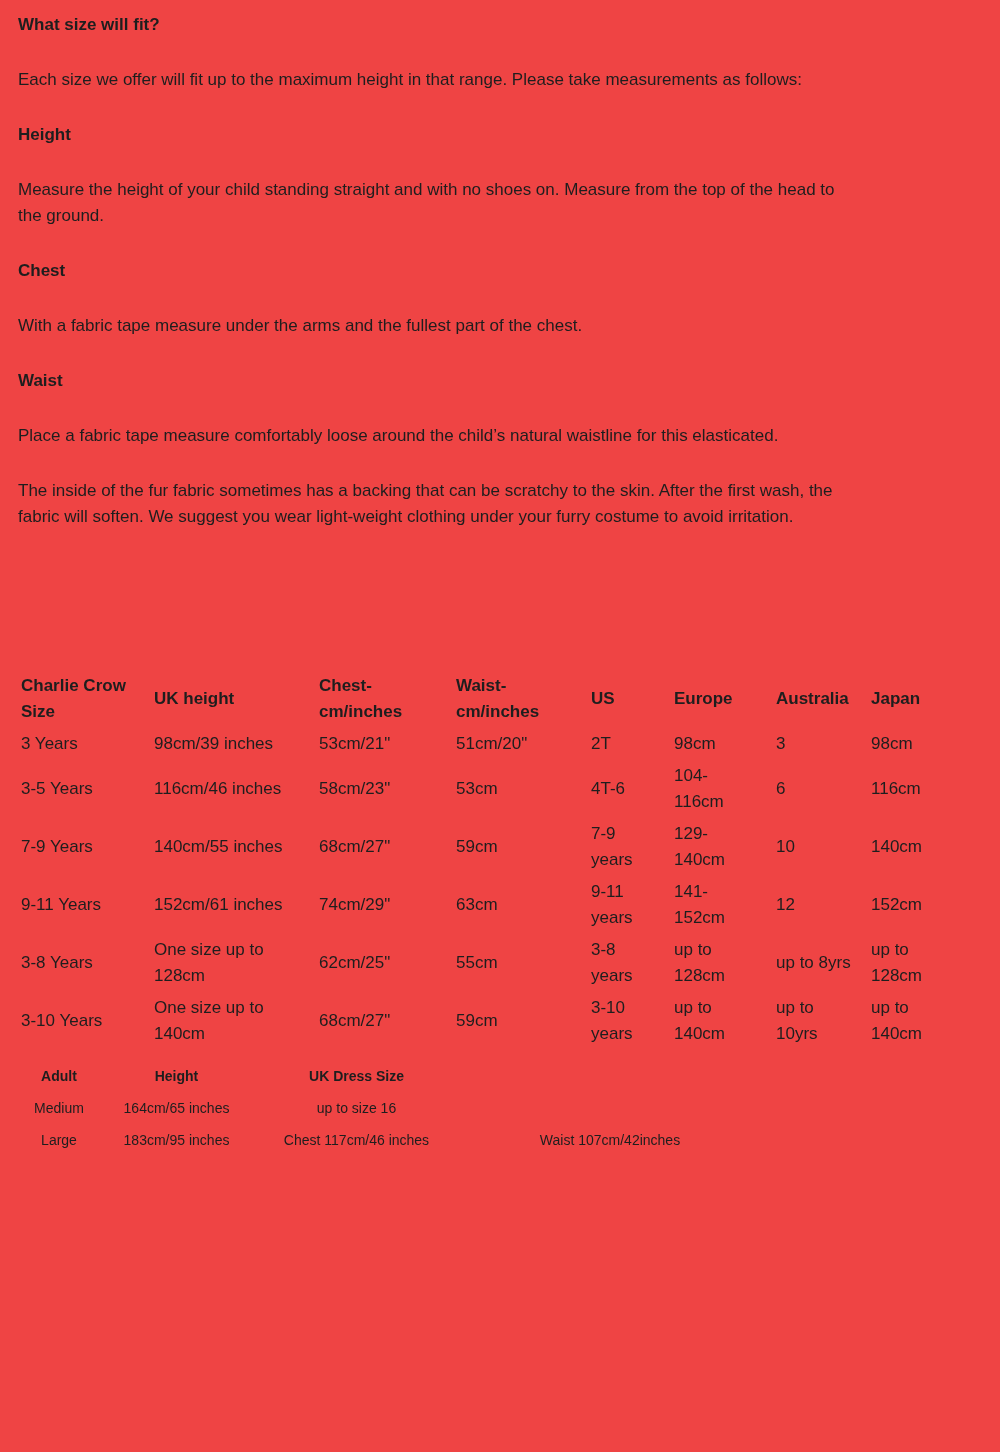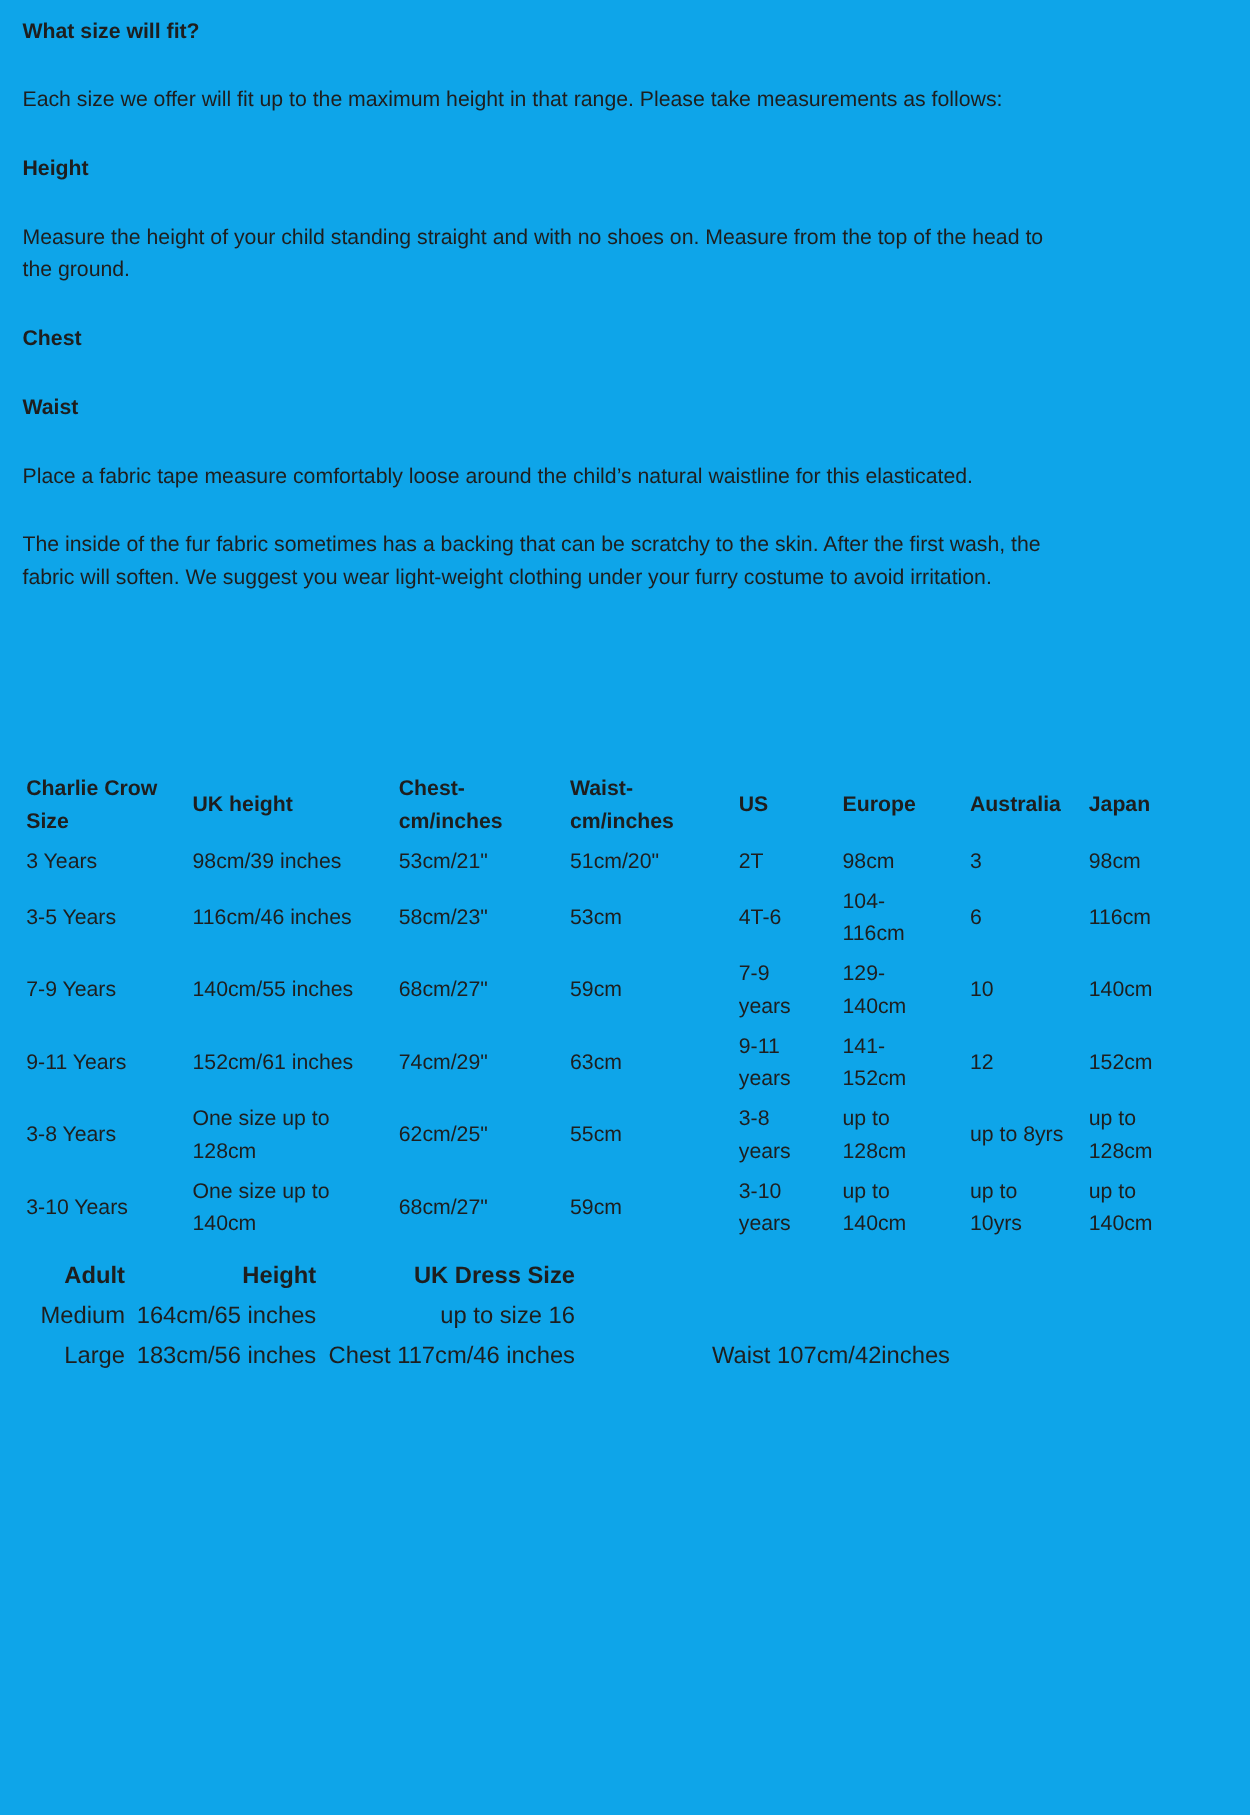--- a/index.html
+++ b/index.html
@@ -10,21 +10,21 @@
     overflow: hidden;
     font-family: "Liberation Sans", "DejaVu Sans", sans-serif;
     font-size: 17px;
     line-height: 26px;
     color: #1e1e1e;
   }
   .page {
     width: 1000px;
     height: 1452px;
     padding: 12px 36px 0 18px;
-    background: #0ea5e9;
+    background: #ef4444;
   }
   .blk { margin: 0 0 29px 0; white-space: pre-line; }
   .heading { font-weight: bold; font-size: 17px; line-height: 26px; margin: 0 0 29px 0; }
   .heading.underlined { font-weight: normal; text-decoration: underline; margin-bottom: 0; }
   .blk.last { margin-bottom: 4px; }
 
   table.size-table {
     border-collapse: collapse;
     table-layout: fixed;
     margin: 140px 0 0 3px;
@@ -42,43 +42,44 @@
   table.size-table th { font-weight: bold; }
 
   table.adult-table {
     border-collapse: collapse;
     table-layout: fixed;
     margin: 10px 0 0 0;
   }
   table.adult-table th,
   table.adult-table td {
     padding: 3px 0;
-    text-align: right;
+    text-align: center;
     vertical-align: middle;
-    font-size: 19px;
+    font-size: 14px;
     line-height: 26px;
     white-space: pre-line;
     overflow: hidden;
   }
   table.adult-table th { font-weight: bold; }
 </style>
 </head>
 <body>
 
 <div class="page">
 
   <div class="heading">What size will fit?</div>
 
   <p class="blk">Each size we offer will fit up to the maximum height in that range. Please take measurements as follows:</p>
 
   <div class="heading">Height</div>
   <p class="blk">Measure the height of your child standing straight and with no shoes on. Measure from the top of the head to
 the ground.</p>
 
   <div class="heading">Chest</div>
+  <p class="blk">With a fabric tape measure under the arms and the fullest part of the chest.</p>
 
   <div class="heading">Waist</div>
   <p class="blk">Place a fabric tape measure comfortably loose around the child’s natural waistline for this elasticated.</p>
 
 
 
   <p class="blk last">The inside of the fur fabric sometimes has a backing that can be scratchy to the skin. After the first wash, the
 fabric will soften. We suggest you wear light-weight clothing under your furry costume to avoid irritation.</p>
 
   <table class="size-table">
@@ -202,20 +203,20 @@
     </thead>
     <tbody>
       <tr>
         <td>Medium</td>
         <td>164cm/65 inches</td>
         <td>up to size 16</td>
         <td></td>
       </tr>
       <tr>
         <td>Large</td>
-        <td>183cm/56 inches</td>
+        <td>183cm/95 inches</td>
         <td>Chest 117cm/46 inches</td>
         <td>Waist 107cm/42inches</td>
       </tr>
     </tbody>
   </table>
 
 </div>
 
 </body></html>

